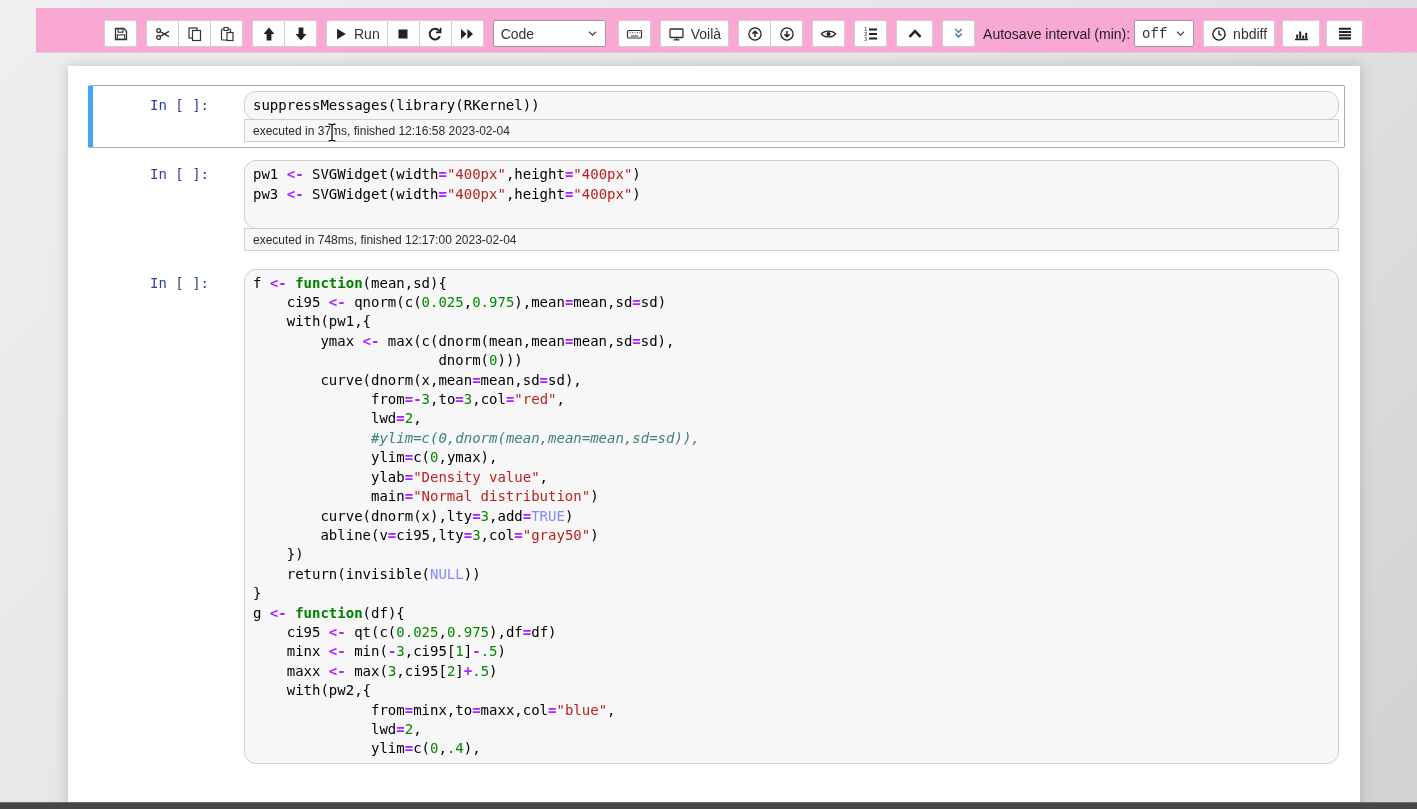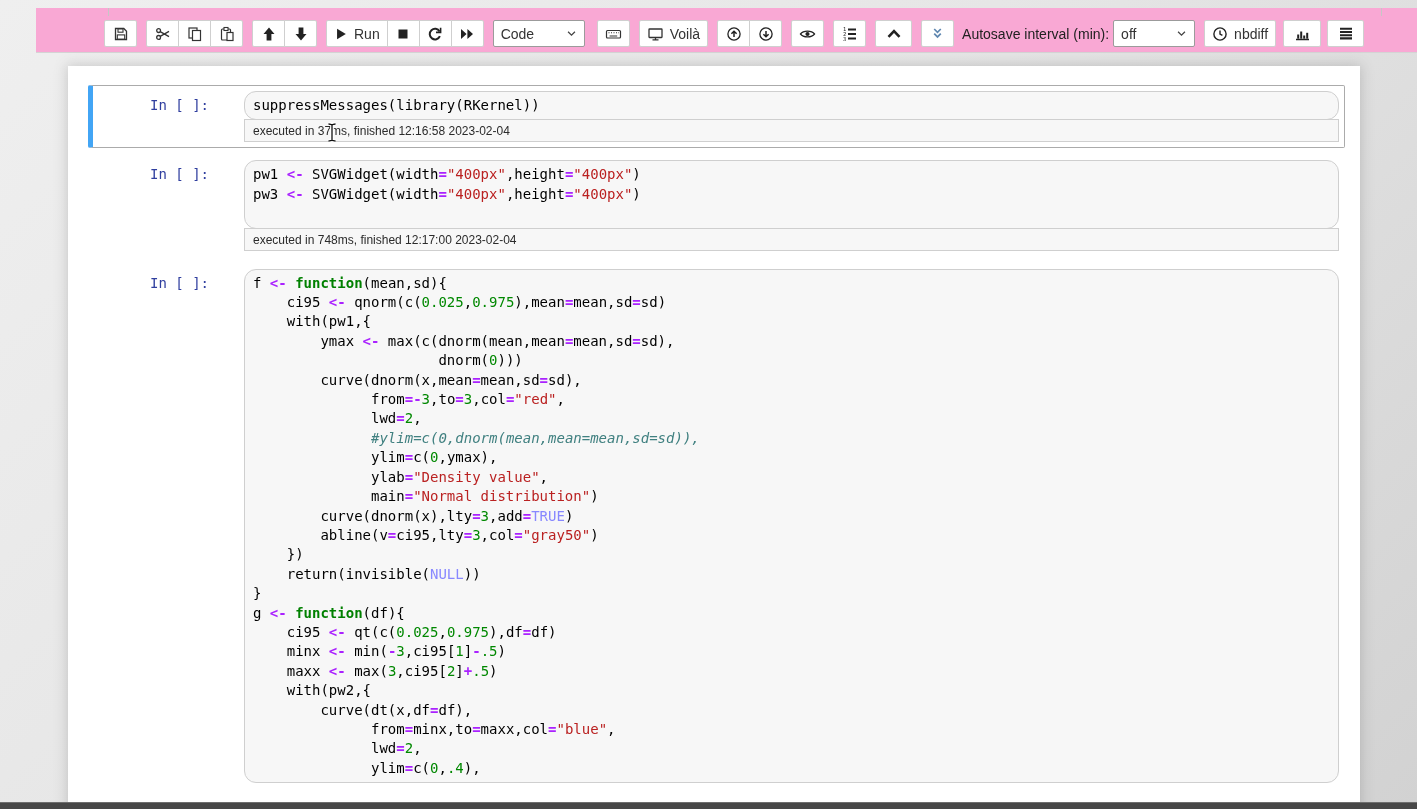--- a/index.html
+++ b/index.html
@@ -24,22 +24,22 @@
   }
   .group .btn + .btn { margin-left:-1px; }
   .group .btn:first-child:not(:last-child){ border-radius:2px 0 0 2px; }
   .group .btn:last-child:not(:first-child){ border-radius:0 2px 2px 0; }
   .group .btn:not(:first-child):not(:last-child){ border-radius:0; }
   .sel {
     height:27px; background:#fff; border:1px solid #9b9b9b; border-radius:2px;
     display:inline-flex; align-items:center; justify-content:space-between;
     padding:0 7px; font-size:14px; color:#333; flex:none;
   }
-  .sel-code { width:92px; margin-right:12px; }
-  .sel-autosave { width:82px; margin:0 9px 0 4px; }
+  .sel-code { width:113px; margin-right:12px; }
+  .sel-autosave { width:60px; margin:0 9px 0 4px;font-family:Liberation Mono, monospace; }
   .tb-label { font-size:14px; color:#222; flex:none; white-space:nowrap; }
   .icon { display:inline-flex; align-items:center; justify-content:center; flex:none; }
   
   .workspace { position:absolute; top:46px; left:0; right:0; bottom:0; }
   .notebook {
     position:absolute; left:68px; top:20px; width:1292px; height:860px;
     background:#fff; box-shadow:0 0 12px 1px rgba(87,87,87,.25);
     padding:19px 15px 0 20px;
   }
   .cell {
@@ -360,21 +360,20 @@
             <div class="cm-line"><span>        curve(dnorm(x),lty</span><span class="tok-o">=</span><span class="tok-n">3</span><span>,add</span><span class="tok-o">=</span><span class="tok-a">TRUE</span><span>)</span></div>
             <div class="cm-line"><span>        abline(v</span><span class="tok-o">=</span><span>ci95,lty</span><span class="tok-o">=</span><span class="tok-n">3</span><span>,col</span><span class="tok-o">=</span><span class="tok-s">"gray50"</span><span>)</span></div>
             <div class="cm-line"><span>    })</span></div>
             <div class="cm-line"><span>    return(invisible(</span><span class="tok-a">NULL</span><span>))</span></div>
             <div class="cm-line"><span>}</span></div>
             <div class="cm-line"><span>g </span><span class="tok-o">&lt;-</span><span> </span><span class="tok-k">function</span><span>(df){</span></div>
             <div class="cm-line"><span>    ci95 </span><span class="tok-o">&lt;-</span><span> qt(c(</span><span class="tok-n">0.025</span><span>,</span><span class="tok-n">0.975</span><span>),df</span><span class="tok-o">=</span><span>df)</span></div>
             <div class="cm-line"><span>    minx </span><span class="tok-o">&lt;-</span><span> min(</span><span class="tok-o">-</span><span class="tok-n">3</span><span>,ci95[</span><span class="tok-n">1</span><span>]</span><span class="tok-o">-</span><span class="tok-n">.5</span><span>)</span></div>
             <div class="cm-line"><span>    maxx </span><span class="tok-o">&lt;-</span><span> max(</span><span class="tok-n">3</span><span>,ci95[</span><span class="tok-n">2</span><span>]</span><span class="tok-o">+</span><span class="tok-n">.5</span><span>)</span></div>
             <div class="cm-line"><span>    with(pw2,{</span></div>
-            <div class="cm-line"><span>        curve(dt(x,df</span><span class="tok-o">=</span><span>df),</span></div>
             <div class="cm-line"><span>              from</span><span class="tok-o">=</span><span>minx,to</span><span class="tok-o">=</span><span>maxx,col</span><span class="tok-o">=</span><span class="tok-s">"blue"</span><span>,</span></div>
             <div class="cm-line"><span>              lwd</span><span class="tok-o">=</span><span class="tok-n">2</span><span>,</span></div>
             <div class="cm-line"><span>              ylim</span><span class="tok-o">=</span><span>c(</span><span class="tok-n">0</span><span>,</span><span class="tok-n">.4</span><span>),</span></div>
           </div>
       </div>
     </div>
 
   </div>
 </div>
 

